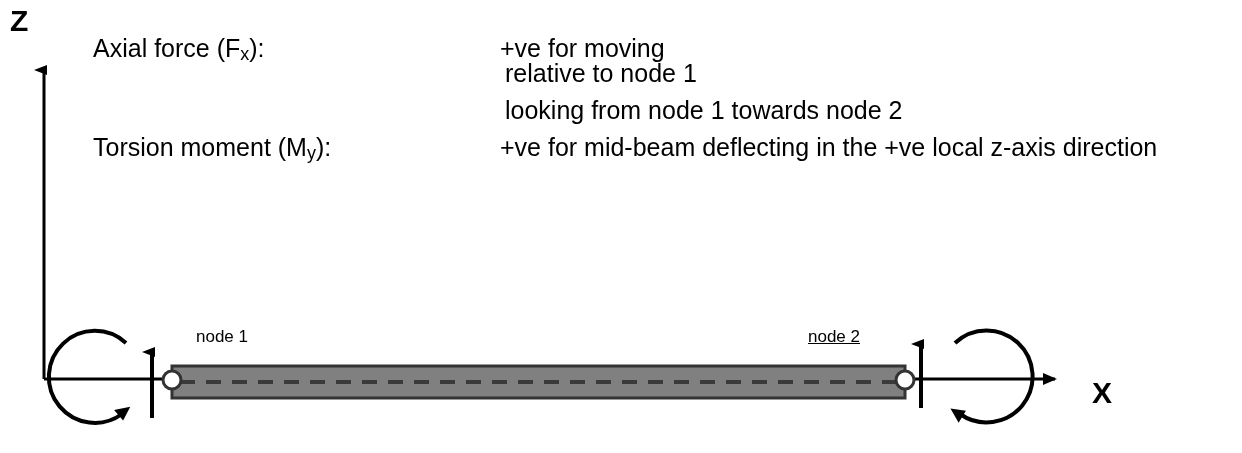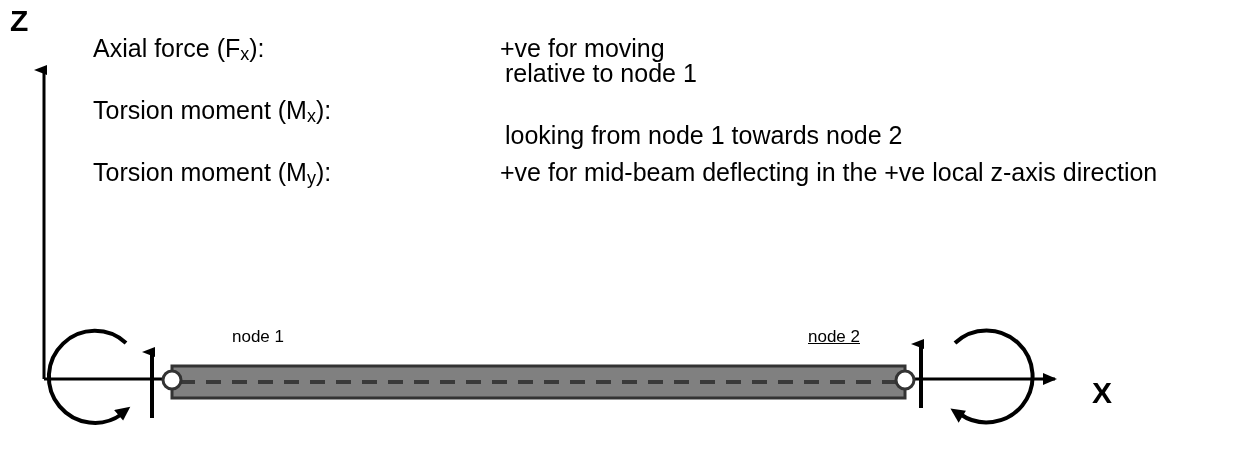--- a/index.html
+++ b/index.html
@@ -60,21 +60,21 @@
     line-height: 0;
   }
 
   .node-label {
     position: absolute;
     font-size: 17px;
     color: #000000;
     line-height: 1;
     white-space: nowrap;
   }
-  #node-1-label { left: 196px; top: 328px; margin-left: 36px; }
+  #node-1-label { left: 196px; top: 328px; }
   #node-2-label { left: 808px; top: 328px; text-decoration: underline; }
 
   #diagram-svg {
     position: absolute;
     left: 0;
     top: 0;
   }
 </style>
 </head>
 <body>
@@ -93,21 +93,20 @@
 
     <div class="legend-row">
     </div>
 
     <div class="legend-row">
       <div class="legend-term"></div>
       <div class="legend-desc cont">relative to node 1</div>
     </div>
 
     <div class="legend-row gap-before">
-      <div class="legend-term"><span>Torsion moment (M</span><sub>x</sub><span>):</span></div>
     </div>
 
     <div class="legend-row">
       <div class="legend-term"></div>
       <div class="legend-desc cont">looking from node 1 towards node 2</div>
     </div>
 
     <div class="legend-row gap-before">
       <div class="legend-term"><span>Torsion moment (M</span><sub>y</sub><span>):</span></div>
       <div class="legend-desc">+ve for mid-beam deflecting in the +ve local z-axis direction</div>

